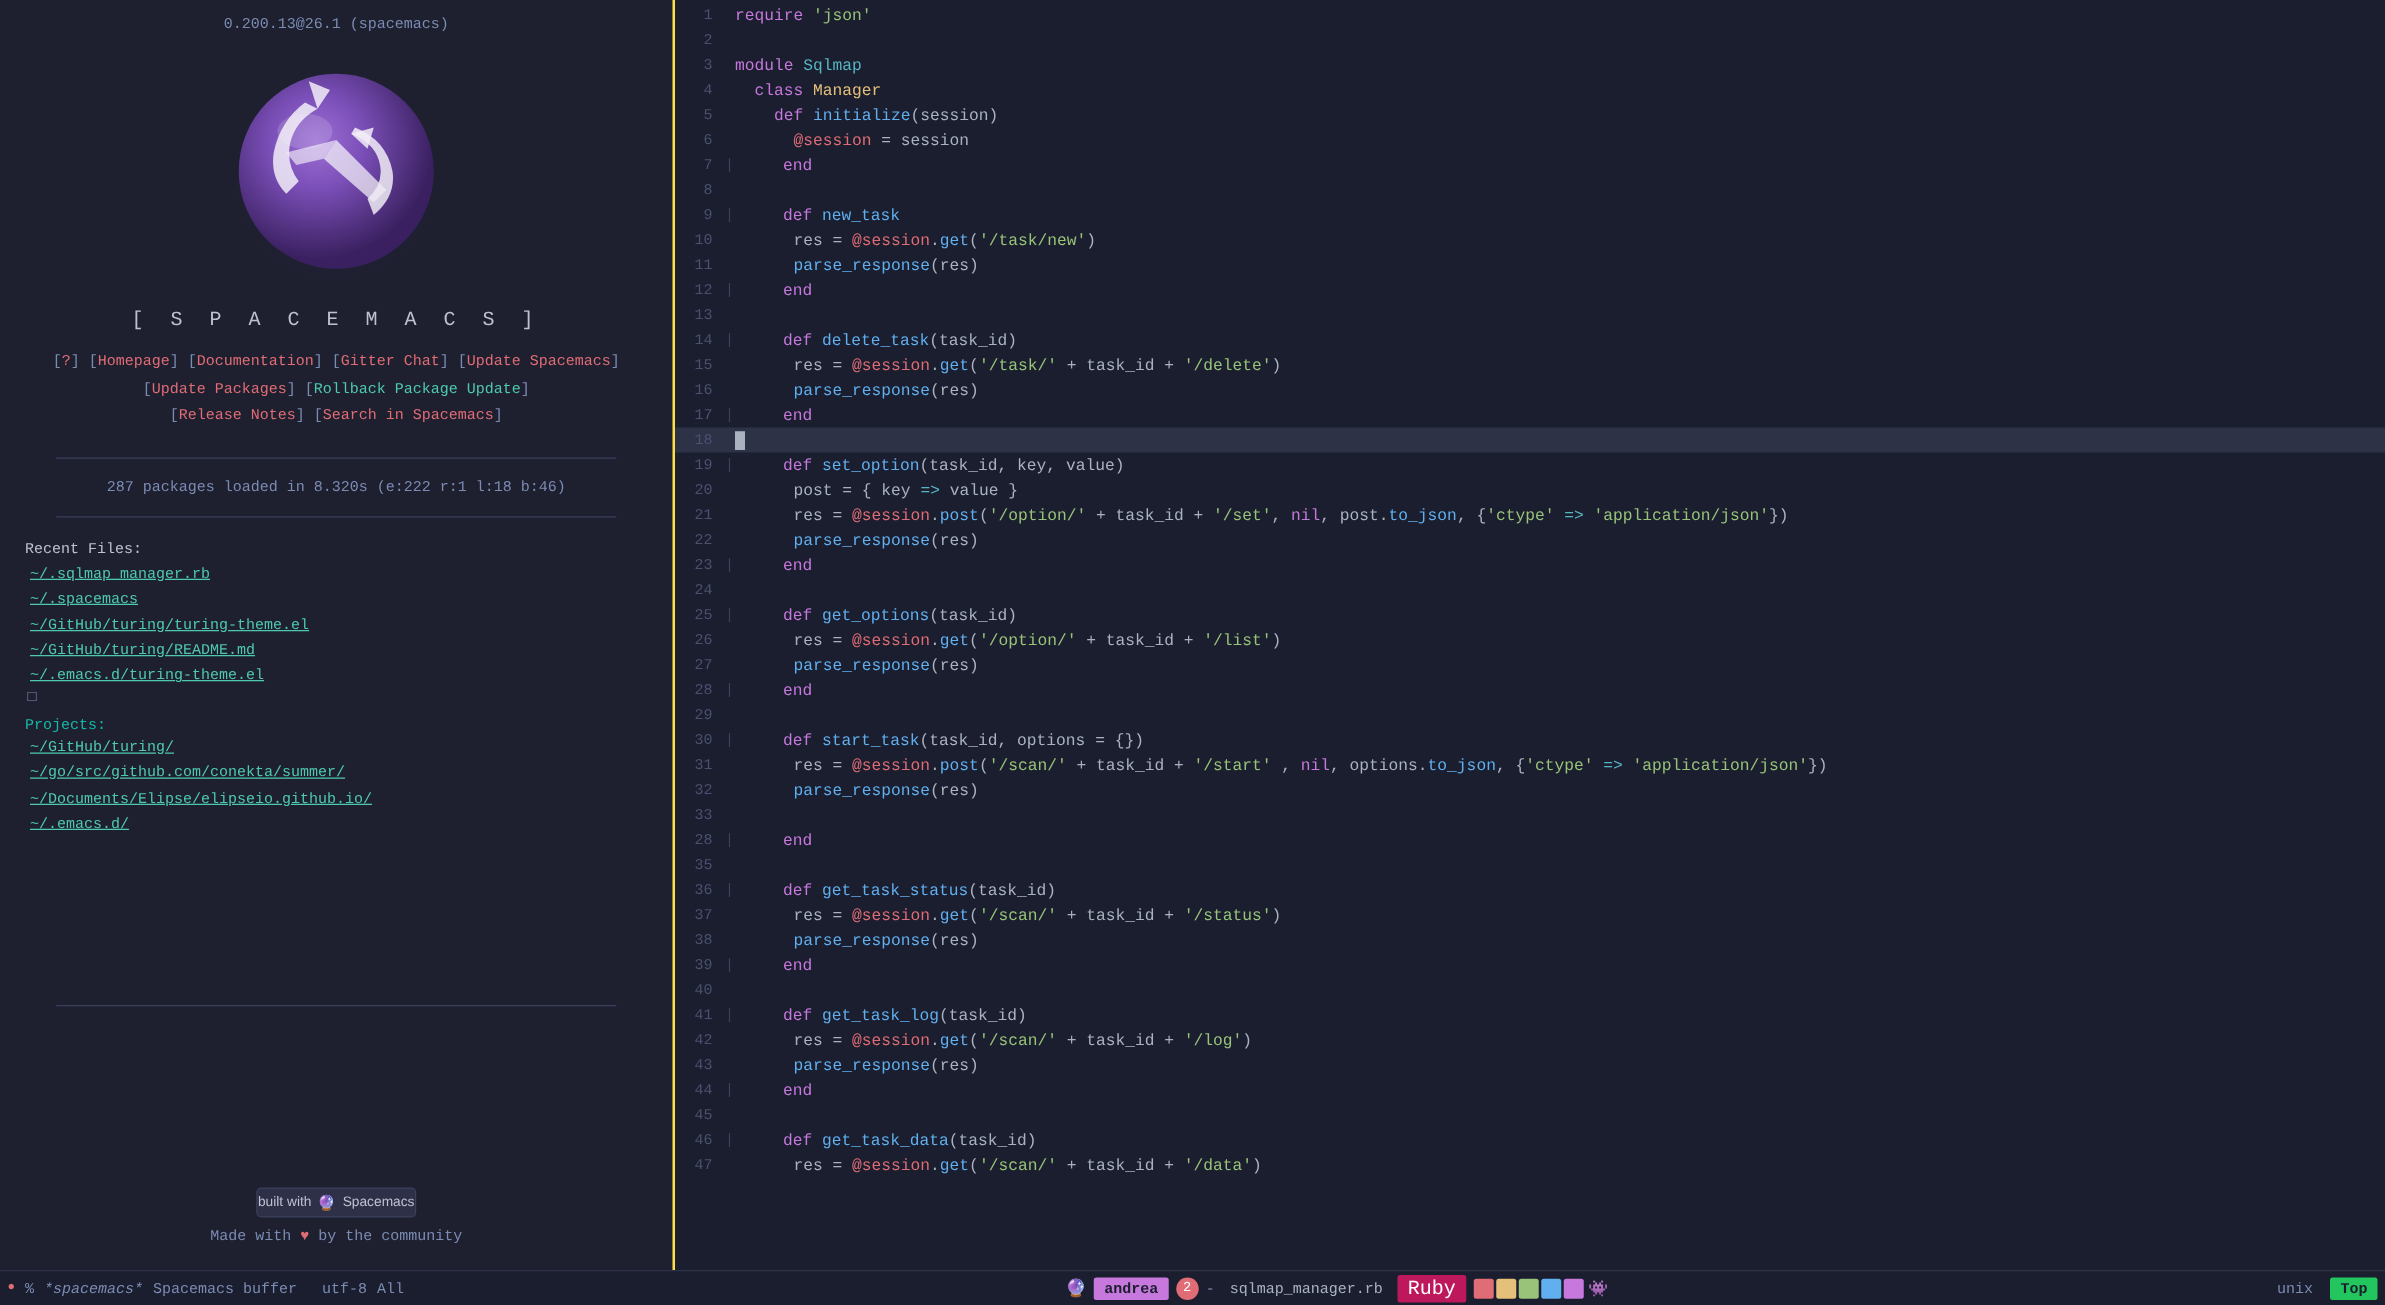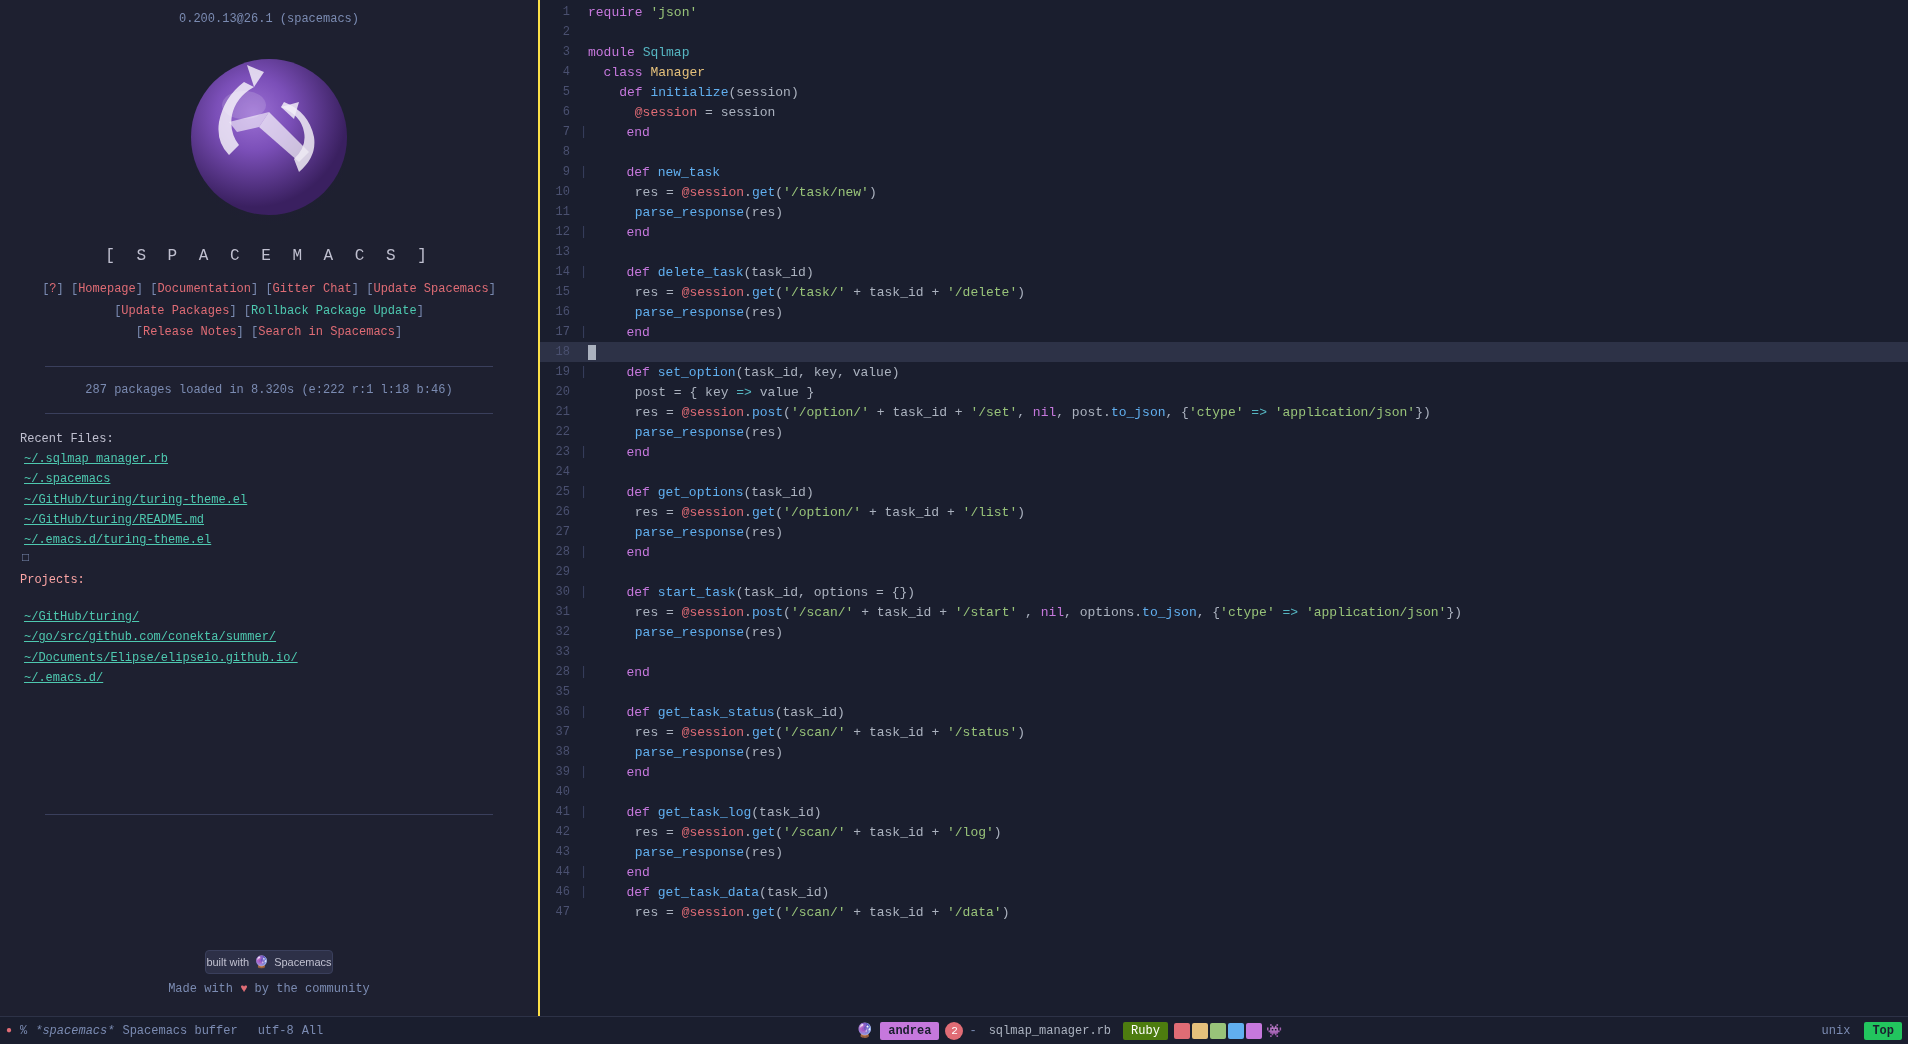--- a/index.html
+++ b/index.html
@@ -105,22 +105,22 @@
     }
 
     .projects {
       width: 100%;
       font-size: 12px;
       font-family: 'Courier New', Courier, monospace;
       margin-top: 8px;
       color: #c0c0d0;
     }
     .projects .section-title {
-      color: #fca5a5;
-      margin-bottom: 20px;
+      color: #14b8a6;
+      margin-bottom: 1px;
     }
     .projects .project-link {
       color: #4ec9b0;
       display: block;
       padding-left: 4px;
       line-height: 1.7;
       cursor: pointer;
     }
 
     .bottom-links {
@@ -262,25 +262,25 @@
       width: 18px;
       height: 18px;
       display: flex;
       align-items: center;
       justify-content: center;
       font-size: 11px;
     }
     .seg-dash { color: #7b8bb2; }
     .seg-filename { color: #abb2bf; padding: 0 6px; }
     .seg-ruby {
-      background: #4d7c0f;
+      background: #be185d;
       color: white;
       padding: 2px 8px;
       border-radius: 2px;
-      font-size: 12px;
+      font-size: 16px;
     }
     .seg-colors {
       display: flex;
       gap: 2px;
       align-items: center;
     }
     .color-block {
       width: 16px;
       height: 16px;
       border-radius: 2px;
@@ -679,20 +679,25 @@
           <span class="line-bar"></span>
           <span class="line-content">      <span class="fn">parse_response</span>(<span class="var">res</span>)</span>
         </div>
 
         <div class="code-line">
           <span class="line-num">44</span>
           <span class="line-bar"> | </span>
           <span class="line-content">    <span class="kw">end</span></span>
         </div>
 
+        <div class="code-line">
+          <span class="line-num">45</span>
+          <span class="line-bar"></span>
+          <span class="line-content"> </span>
+        </div>
 
         <div class="code-line">
           <span class="line-num">46</span>
           <span class="line-bar"> | </span>
           <span class="line-content">    <span class="kw">def</span> <span class="fn">get_task_data</span>(<span class="var">task_id</span>)</span>
         </div>
 
         <div class="code-line">
           <span class="line-num">47</span>
           <span class="line-bar"></span>

